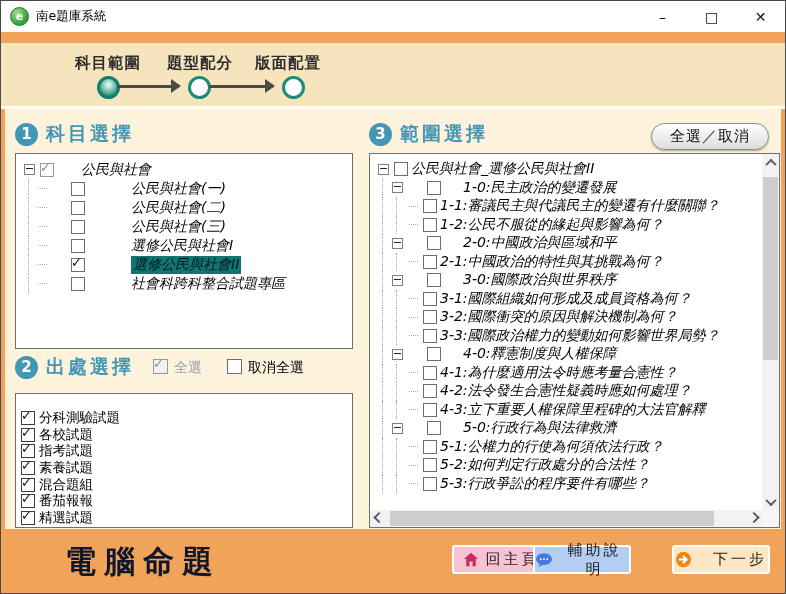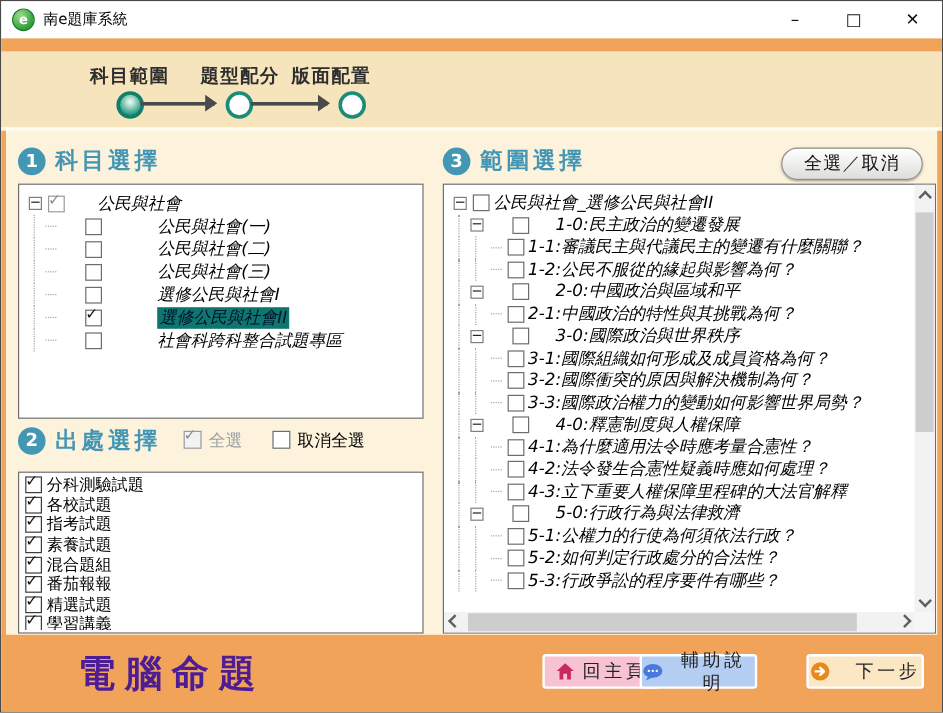--- a/index.html
+++ b/index.html
@@ -82,21 +82,21 @@
   .chev{width:6px;height:6px;border-left:2px solid #5f5f5f;border-top:2px solid #5f5f5f;display:block;}
   .chev.up{transform:rotate(45deg) translate(1px,1px);}
   .chev.down{transform:rotate(225deg) translate(1px,1px);}
   .chev.left{transform:rotate(-45deg) translate(1px,-1px);}
   .chev.right{transform:rotate(135deg) translate(-1px,1px);}
   .vthumb{position:absolute;left:1px;width:15px;background:#cdcdcd;}
   .hthumb{position:absolute;top:1px;height:15px;background:#cdcdcd;}
 
   
   .footer{position:absolute;left:0;right:0;bottom:0;height:64px;background:#f2a35a;}
-  .brand{position:absolute;left:64px;top:12px;font-size:31px;font-weight:bold;color:#4c1d95;letter-spacing:8px;}
+  .brand{position:absolute;left:64px;top:12px;font-size:31px;font-weight:bold;color:#0f172a;letter-spacing:8px;}
   .fbtn{position:absolute;top:16px;height:29px;width:98px;border:2px solid #fff;border-radius:3px;
         display:flex;align-items:center;justify-content:center;gap:7px;font-family:inherit;
         font-size:15px;color:#222;letter-spacing:3px;box-sizing:border-box;cursor:default;padding:0;}
   .fbtn .icon{display:flex;align-items:center;}
 </style>
 </head>
 <body>
 
 <div class="window">
 
@@ -107,21 +107,21 @@
       <span class="win-btn">–</span>
       <span class="win-btn">□</span>
       <span class="win-btn">✕</span>
     </div>
   </div>
   <div class="topstripe"></div>
 
   <div class="nav">
     <span class="step-label" style="left:74px">科目範圍</span>
     <span class="step-label" style="left:166px">題型配分</span>
-    <span class="step-label" style="left:242px">版面配置</span>
+    <span class="step-label" style="left:254px">版面配置</span>
     <span class="step-circle current" style="left:96px"></span>
     <div class="arrow" style="left:116px;width:62px"></div>
     <span class="step-circle" style="left:187px"></span>
     <div class="arrow" style="left:208px;width:64px"></div>
     <span class="step-circle" style="left:281px"></span>
   </div>
 
   <div class="main">
 
     <div class="sec-head" style="left:10px;top:12px">
@@ -174,21 +174,21 @@
     </div>
     <label class="hdr-check dim" style="left:148px;top:250px">
       <span class="cbx checked-dim"></span>
       <span>全選</span>
     </label>
     <label class="hdr-check" style="left:222px;top:250px">
       <span class="cbx"></span>
       <span>取消全選</span>
     </label>
     <div class="panel" style="left:10px;top:284px;width:338px;height:135px">
-      <div class="rows" id="source-list" style="padding-top:2px">
+      <div class="rows" id="source-list" style="padding-top:16px">
           <div class="lrow">
             <span class="cbx checked"></span>
             <span>分科測驗試題</span>
           </div>
           <div class="lrow">
             <span class="cbx checked"></span>
             <span>各校試題</span>
           </div>
           <div class="lrow">
             <span class="cbx checked"></span>

